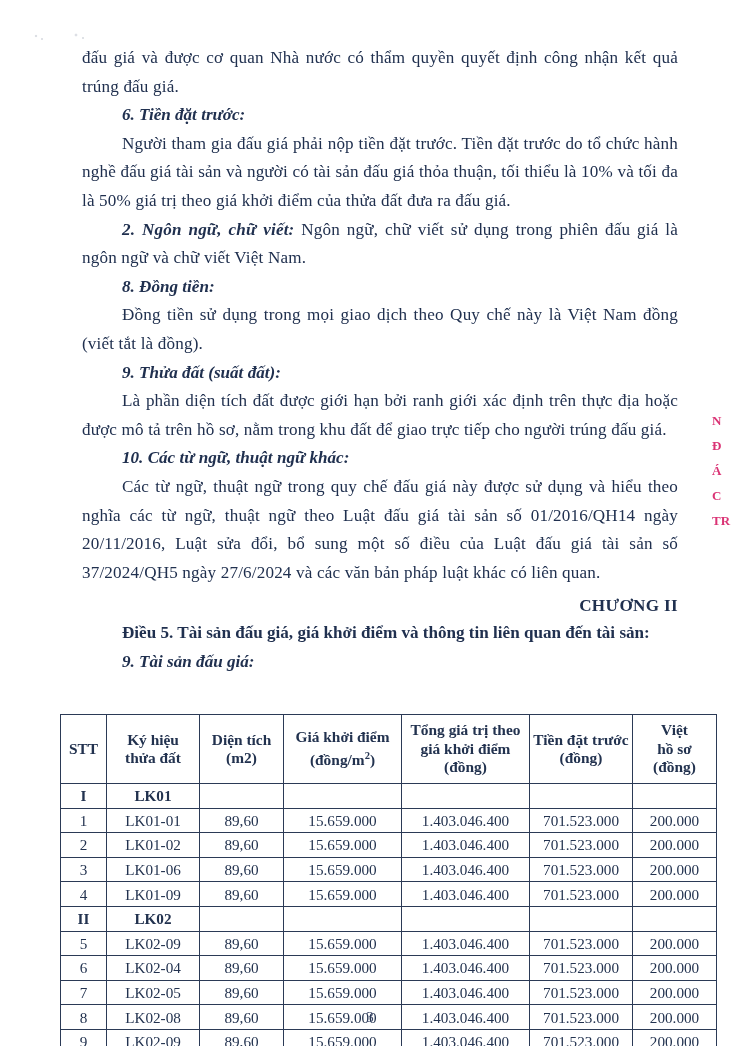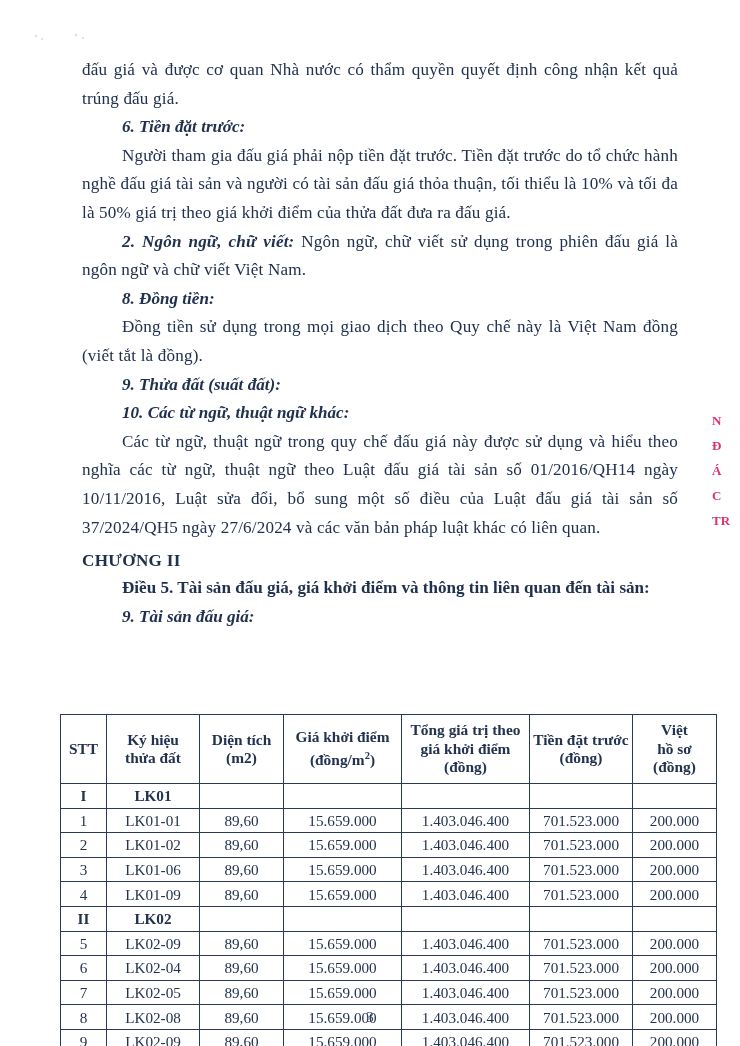--- a/index.html
+++ b/index.html
@@ -26,21 +26,21 @@
     opacity: .30;
     background:
       radial-gradient(circle at 8px 6px, #8d96a8 0 1.1px, transparent 1.6px),
       radial-gradient(circle at 14px 9px, #9aa2b2 0 1px, transparent 1.5px),
       radial-gradient(circle at 48px 5px, #9199ab 0 1.2px, transparent 1.7px),
       radial-gradient(circle at 55px 8px, #96a0b0 0 1px, transparent 1.5px);
   }
   .body-area {
     position: absolute;
     left: 82px;
-    top: 56px;
+    top: 44px;
     width: 596px;
   }
   p.para {
     margin: 0;
     font-size: 17.1px;
     line-height: 28.6px;
     text-align: justify;
     text-indent: 40px;
     letter-spacing: .01em;
   }
@@ -53,21 +53,21 @@
     font-style: italic;
     text-indent: 40px;
   }
   .b  { font-weight: bold; }
   .bi { font-weight: bold; font-style: italic; }
   .chapter {
     margin: 0;
     font-size: 17.1px;
     line-height: 27px;
     font-weight: bold;
-    text-align: left;
+    text-align: right;
     letter-spacing: .02em;
   }
   .spacer-sm { height: 5px; }
 
   
   .asset-table {
     position: absolute;
     left: 60px;
     top: 714px;
     width: 626px;
@@ -145,23 +145,24 @@
 
     <p class="heading">6. Tiền đặt trước:</p>
     <p class="para">Người tham gia đấu giá phải nộp tiền đặt trước. Tiền đặt trước do tổ chức hành nghề đấu giá tài sản và người có tài sản đấu giá thỏa thuận, tối thiểu là 10% và tối đa là 50% giá trị theo giá khởi điểm của thửa đất đưa ra đấu giá.</p>
 
     <p class="para"><span class="bi">2. Ngôn ngữ, chữ viết:</span><span> Ngôn ngữ, chữ viết sử dụng trong phiên đấu giá là ngôn ngữ và chữ viết Việt Nam.</span></p>
 
     <p class="heading">8. Đồng tiền:</p>
     <p class="para">Đồng tiền sử dụng trong mọi giao dịch theo Quy chế này là Việt Nam đồng (viết tắt là đồng).</p>
 
     <p class="heading">9. Thửa đất (suất đất):</p>
+    <p class="para">Là phần diện tích đất được giới hạn bởi ranh giới xác định trên thực địa hoặc được mô tả trên hồ sơ, nằm trong khu đất để giao trực tiếp cho người trúng đấu giá.</p>
 
     <p class="heading">10. Các từ ngữ, thuật ngữ khác:</p>
-    <p class="para">Các từ ngữ, thuật ngữ trong quy chế đấu giá này được sử dụng và hiểu theo nghĩa các từ ngữ, thuật ngữ theo Luật đấu giá tài sản số 01/2016/QH14 ngày 10/11/2016, Luật sửa đổi, bổ sung một số điều của Luật đấu giá tài sản số 37/2024/QH5 ngày 27/6/2024 và các văn bản pháp luật khác có liên quan.</p>
+    <p class="para">Các từ ngữ, thuật ngữ trong quy chế đấu giá này được sử dụng và hiểu theo nghĩa các từ ngữ, thuật ngữ theo Luật đấu giá tài sản số 01/2016/QH14 ngày 20/11/2016, Luật sửa đổi, bổ sung một số điều của Luật đấu giá tài sản số 37/2024/QH5 ngày 27/6/2024 và các văn bản pháp luật khác có liên quan.</p>
 
     <div class="spacer-sm"></div>
 
     <p class="chapter">CHƯƠNG II</p>
 
     <p class="heading" style="font-style:normal;">Điều 5. Tài sản đấu giá, giá khởi điểm và thông tin liên quan đến tài sản:</p>
 
     <p class="heading">9. Tài sản đấu giá:</p>
 
   </div>

